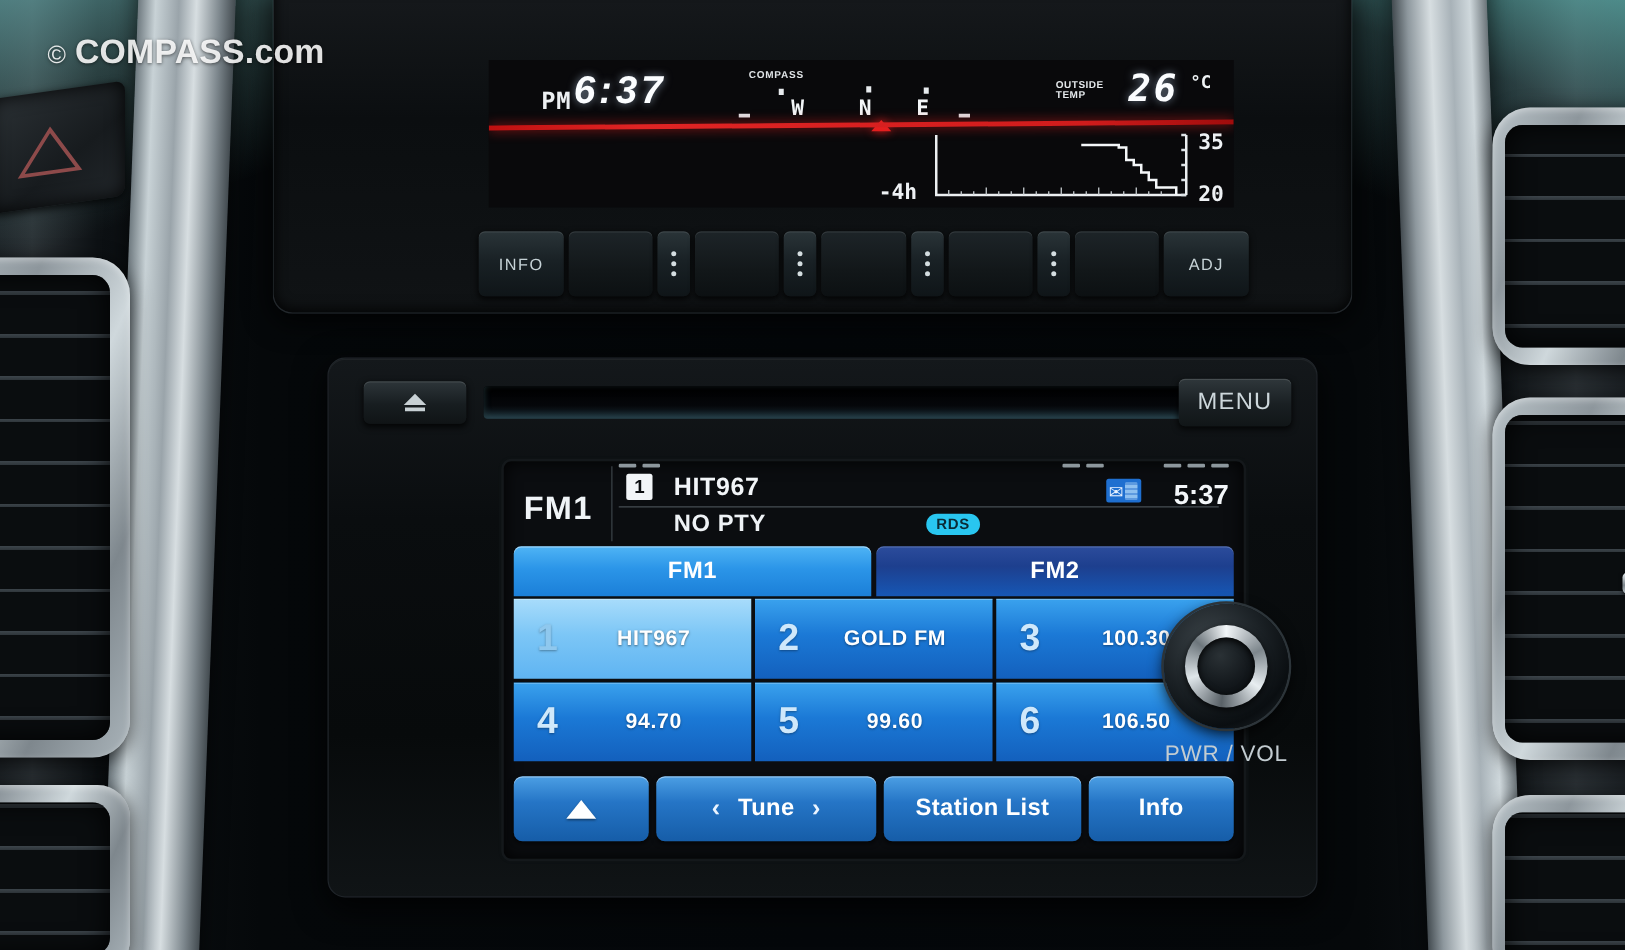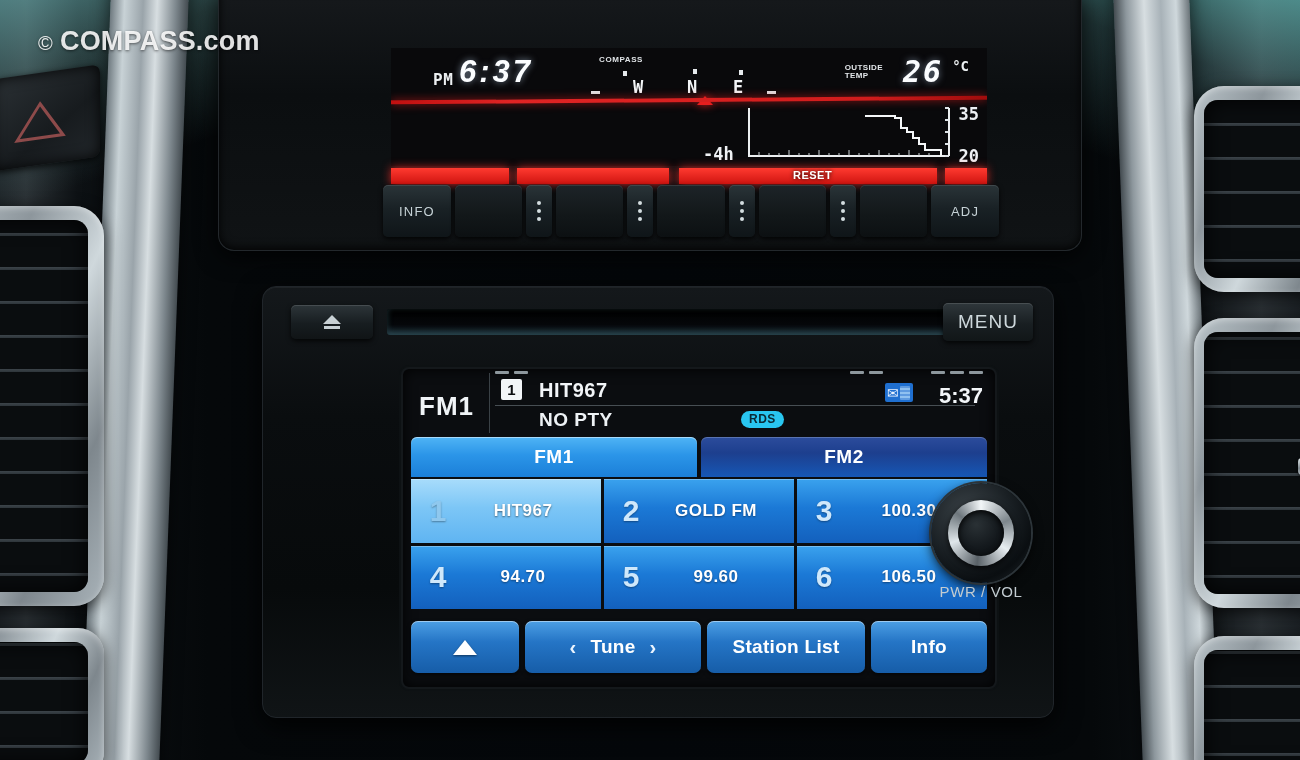--- a/index.html
+++ b/index.html
@@ -111,21 +111,21 @@
   }
   .mid-row1 { position:absolute; left:0; top:0; width:100%; height:52px; }
   .mid-sep {
     position: absolute; left: 0; top: 50px; width: 100%; height: 4px;
     background: linear-gradient(90deg,#c01010,#e02424 20%,#d01c1c 80%,#a00c0c);
     transform: rotate(-.45deg);
     box-shadow: 0 0 9px rgba(230,30,30,.75);
   }
 
   .seg { font-family: "DejaVu Sans Mono", monospace; color:#f2f4f6; }
-  .pm-label { position:absolute; left:42px; top:22px; font-size:16px; font-weight:bold; letter-spacing:.5px; color:#eceff1;}
+  .pm-label { position:absolute; left:42px; top:22px; font-size:19px; font-weight:bold; letter-spacing:.5px; color:#eceff1;}
   .clock-mid {
     position:absolute; left:68px; top:6px;
     font-size:31px; font-weight:bold; font-style:italic; letter-spacing:3px;
     color:#fbfdff; text-shadow:0 0 7px rgba(200,225,255,.55);
   }
   .compass-label {
     position:absolute; left:208px; top:7px; font-size:8px; letter-spacing:.6px;
     color:#dfe3e6; font-weight:bold; font-family:"Liberation Sans",sans-serif;
   }
   .compass-strip { position:absolute; left:196px; top:16px; width:200px; height:36px; }
@@ -356,21 +356,21 @@
     background: conic-gradient(#f2f6f8, #7d868c 18%, #e8eef1 34%, #596167 52%, #dfe6ea 70%, #6d767c 86%, #f2f6f8 100%);
     display:flex; align-items:center; justify-content:center;
     box-shadow: 0 2px 6px rgba(0,0,0,.8);
   }
   .knob-inner {
     width:46px;height:46px;border-radius:50%;
     background: radial-gradient(circle at 40% 32%, #2a3135 0%, #14191d 55%, #070a0c 100%);
     box-shadow: inset 0 2px 6px rgba(0,0,0,.9);
   }
   .knob-label {
-    color:#c3ccd1; font-size:15px; letter-spacing:.6px;
+    margin-top:10px; color:#c3ccd1; font-size:18px; letter-spacing:.6px;
   }
 
   
   .watermark {
     position:absolute; left:38px; top:26px; z-index:50;
     color: rgba(255,255,255,.88); font-size:27px; font-weight:bold;
     letter-spacing:.2px; text-shadow:0 1px 3px rgba(0,0,0,.55);
     display:flex; align-items:baseline; gap:7px;
     pointer-events:none;
   }
@@ -459,27 +459,20 @@
                      M156,50 L156,47 M166,50 L166,44 M176,50 L176,47 M186,50 L186,47"></path>
           </g>
           <path d="M122,10 L152,10 L152,12 L158,12 L158,22 L164,22 L164,26 L170,26 L170,32
                    L176,32 L176,38 L182,38 L182,44 L198,44 L198,50" fill="none" stroke="#f4f7f9" stroke-width="2"></path>
           <path d="M202,2 L206,2 M202,14 L206,14 M202,26 L206,26 M202,38 L206,38 M202,50 L206,50" stroke="#dce2e6" stroke-width="2"></path>
           <path d="M206,2 L206,50" stroke="#eceff1" stroke-width="2"></path>
         </svg>
       </div>
     </div>
 
-    <div class="redbar">
-      <i style="left:0px;   width:118px;"></i>
-      <i style="left:126px; width:152px;"></i>
-      <i style="left:288px; width:258px;"></i>
-      <i style="left:554px; width:42px;"></i>
-      <span class="reset-tag">RESET</span>
-    </div>
 
     <div class="softrow">
       <div class="softkey wide">
         <span>INFO</span>
       </div>
       <div class="softkey pad"></div>
       <div class="softkey dots">
         <span class="dots-col">
             <b></b>
             <b></b>

